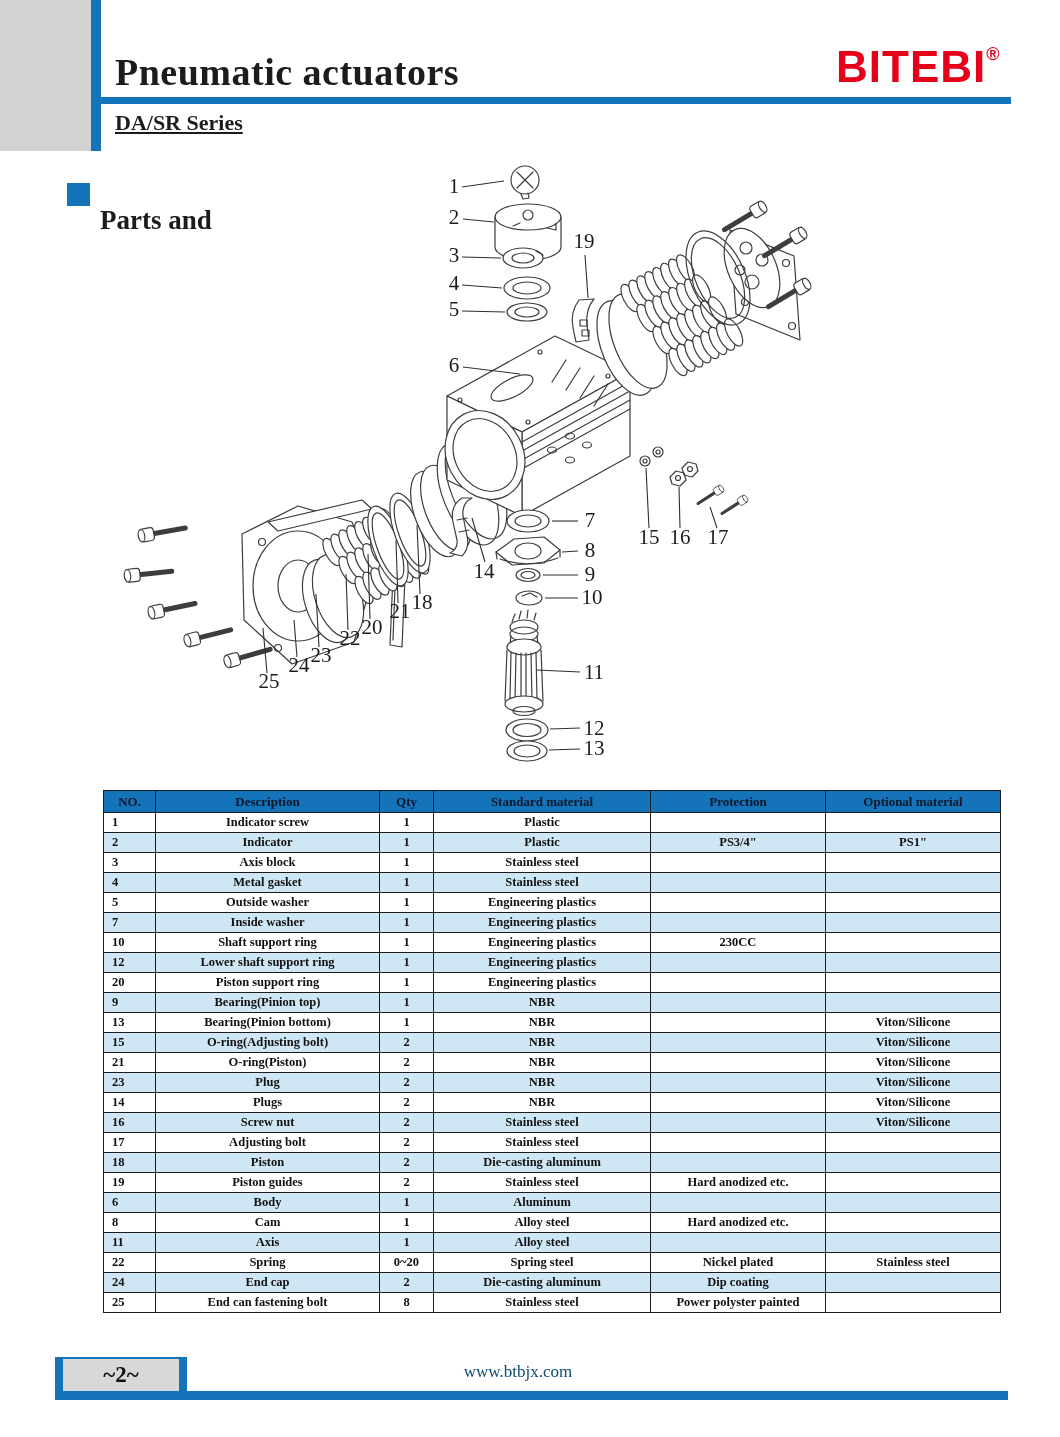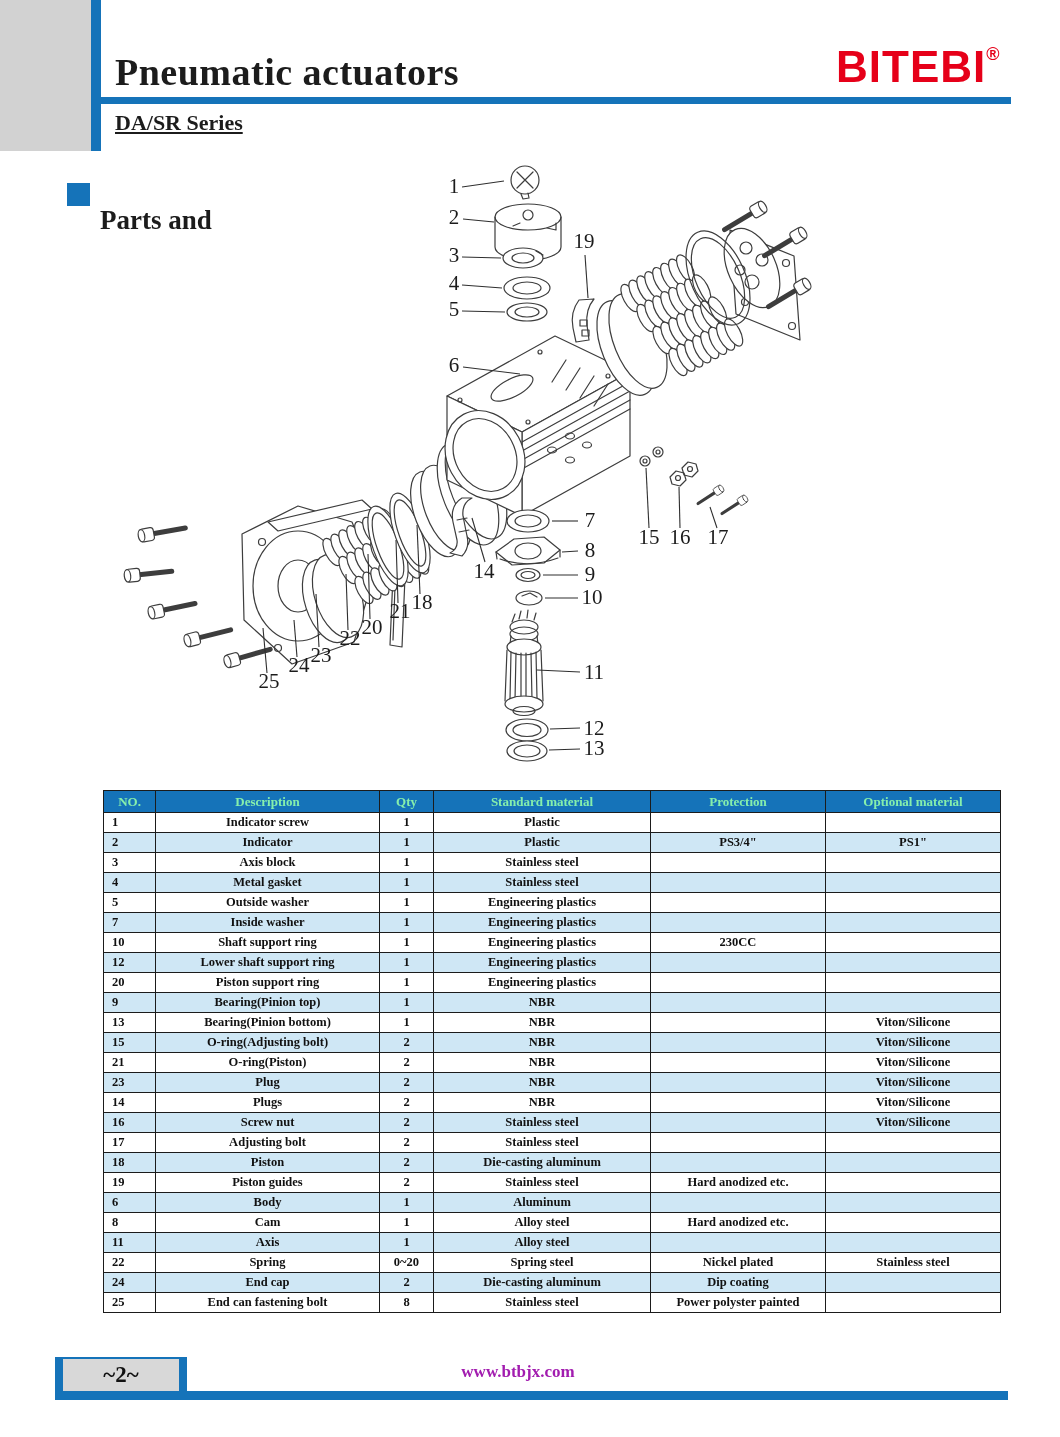--- a/index.html
+++ b/index.html
@@ -25,31 +25,31 @@
   .ln{fill:none;stroke:#3d3d3d;stroke-width:1.2;stroke-linejoin:round;stroke-linecap:round;}
   .wf{fill:#ffffff;}
   .plabel{font-family:"Liberation Serif",serif;font-size:21px;fill:#1b1b1b;text-anchor:middle;}
   .pline{stroke:#2f2f2f;stroke-width:1.1;}
 
   
   .parts-table{position:absolute;left:103px;top:790px;width:855px;border-collapse:collapse;
                table-layout:fixed;font-size:12.5px;font-weight:bold;color:#111;}
   .parts-table th,.parts-table td{border:1px solid #1b1b1b;height:19px;padding:0 3px;
                text-align:center;overflow:hidden;white-space:nowrap;}
-  .parts-table thead th{background:#1573b9;color:#86efac;height:21px;font-size:13px;}
+  .parts-table thead th{background:#1573b9;color:#0f172a;height:21px;font-size:13px;}
   .parts-table td.c-no{text-align:left;padding-left:8px;}
   .parts-table tr.alt td{background:#cfe7f5;}
 
   
   .page-box{position:absolute;left:55px;top:1357px;width:116px;height:32px;background:#d8d8d8;
             border-left:8px solid #1573b9;border-right:8px solid #1573b9;border-top:2px solid #1573b9;
             text-align:center;font-size:23px;font-weight:bold;line-height:32px;color:#111;}
   .footer-bar{position:absolute;left:55px;top:1391px;width:953px;height:9px;background:#1573b9;}
   .website{position:absolute;left:0;top:1362px;width:1036px;text-align:center;
-           font-size:17px;font-weight:bold;color:#a21caf;}
+           font-size:17px;font-weight:normal;color:#0c4a6e;}
 </style>
 </head>
 <body>
 
 <div class="page">
 
   <div class="gray-block"></div>
   <div class="blue-vbar"></div>
   <div class="doc-title">Pneumatic actuators</div>
   <div class="brand"><span>BITEBI</span><sup>®</sup></div>

